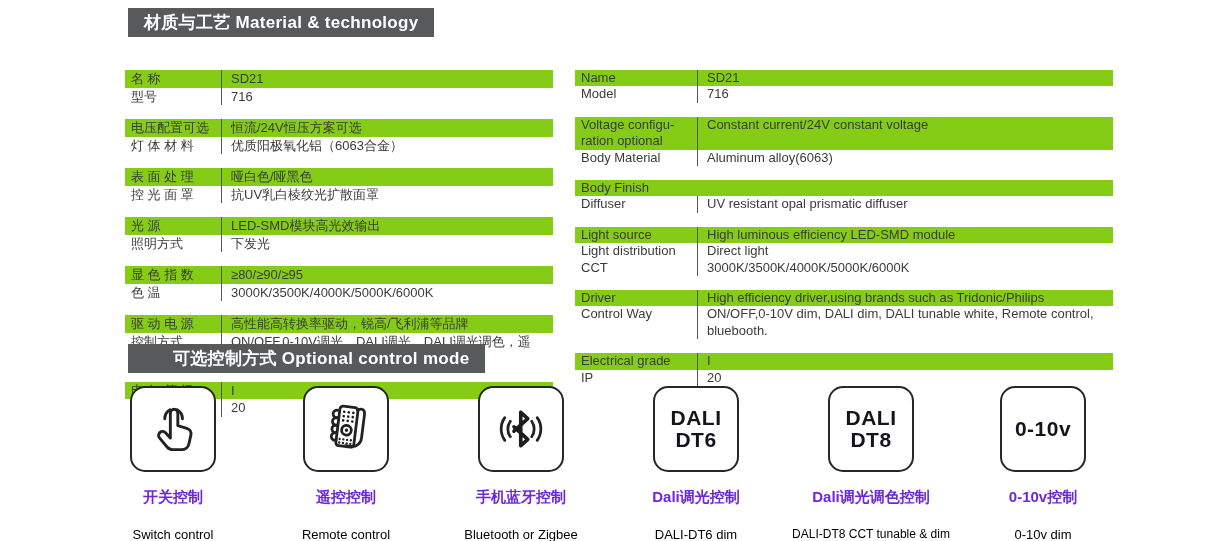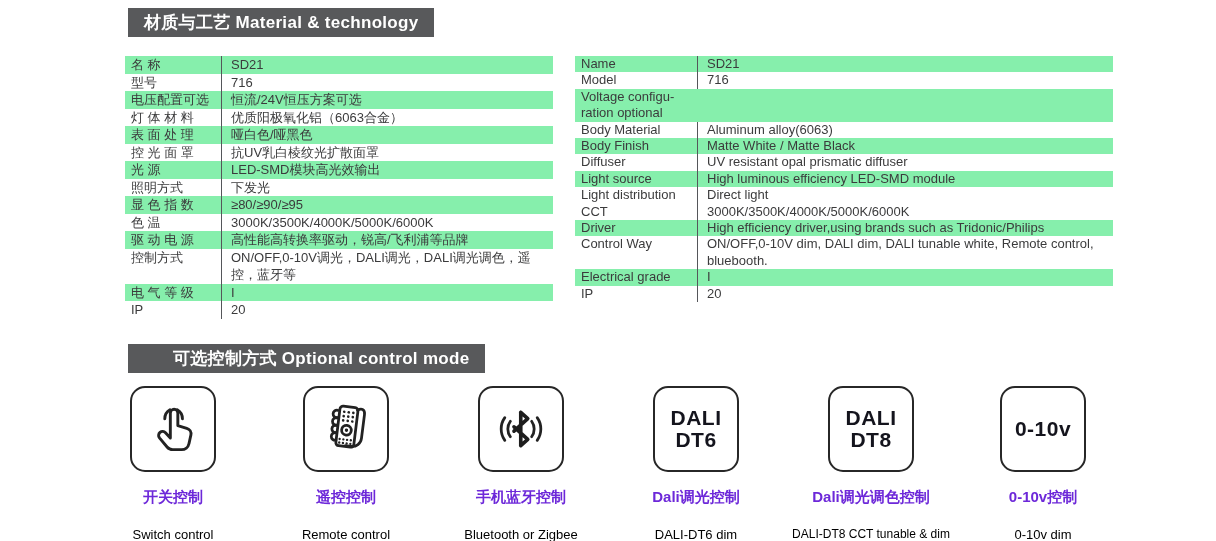--- a/index.html
+++ b/index.html
@@ -13,21 +13,21 @@
     font-size:17px;font-weight:600;height:29px;line-height:29px;
     padding:0 16px;letter-spacing:.3px;white-space:nowrap;
   }
   .h1{left:128px;top:8px;}
   .h2{left:128px;top:344px;padding-left:45px;}
   
   .spec-table{position:absolute;top:56px;font-size:13px;}
   .t-left{left:125px;width:428px;line-height:17.5px;}
   .t-right{left:575px;width:540px;line-height:16.4px;}
   .srow{display:flex;}
-  .srow.shaded{background:#86efac;}
+  .srow.shaded{background:#84cc16;margin-top:14px;}
   .label-cell{padding:0 4px 0 6px;box-sizing:border-box;}
   .t-left .label-cell{flex:0 0 96px;}
   .t-right .label-cell{flex:0 0 122px;}
   .value-cell{flex:1;border-left:1.6px solid #55565a;padding:0 6px 0 9px;}
   
   .mode{
     position:absolute;top:386px;width:200px;transform:translateX(-50%);
     display:flex;flex-direction:column;align-items:center;text-align:left;
   }
   .m1{left:173px;} .m2{left:346px;} .m3{left:521px;}
@@ -121,28 +121,28 @@
     <div class="srow shaded">
         <div class="label-cell">Name</div>
         <div class="value-cell">SD21</div>
       </div>
     <div class="srow">
         <div class="label-cell">Model</div>
         <div class="value-cell">716</div>
       </div>
     <div class="srow shaded">
         <div class="label-cell">Voltage configu-ration optional</div>
+        <div class="value-cell">Constant current/24V constant voltage</div>
       </div>
     <div class="srow">
         <div class="label-cell">Body Material</div>
         <div class="value-cell">Aluminum alloy(6063)</div>
       </div>
     <div class="srow shaded">
         <div class="label-cell">Body Finish</div>
-        <div class="value-cell">Matte White / Matte Black</div>
       </div>
     <div class="srow">
         <div class="label-cell">Diffuser</div>
         <div class="value-cell">UV resistant opal prismatic diffuser</div>
       </div>
     <div class="srow shaded">
         <div class="label-cell">Light source</div>
         <div class="value-cell">High luminous efficiency LED-SMD module</div>
       </div>
     <div class="srow">

